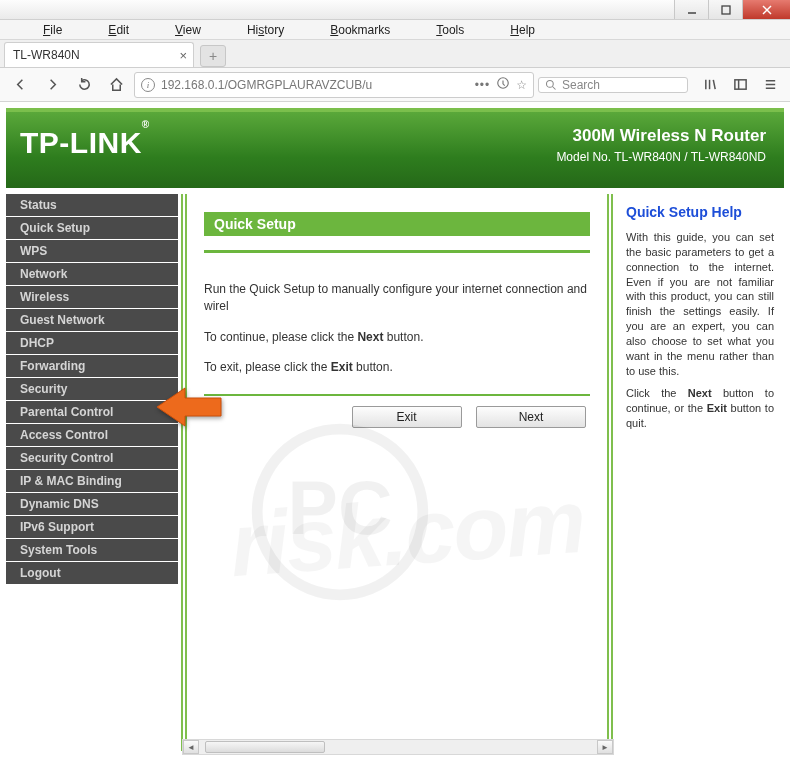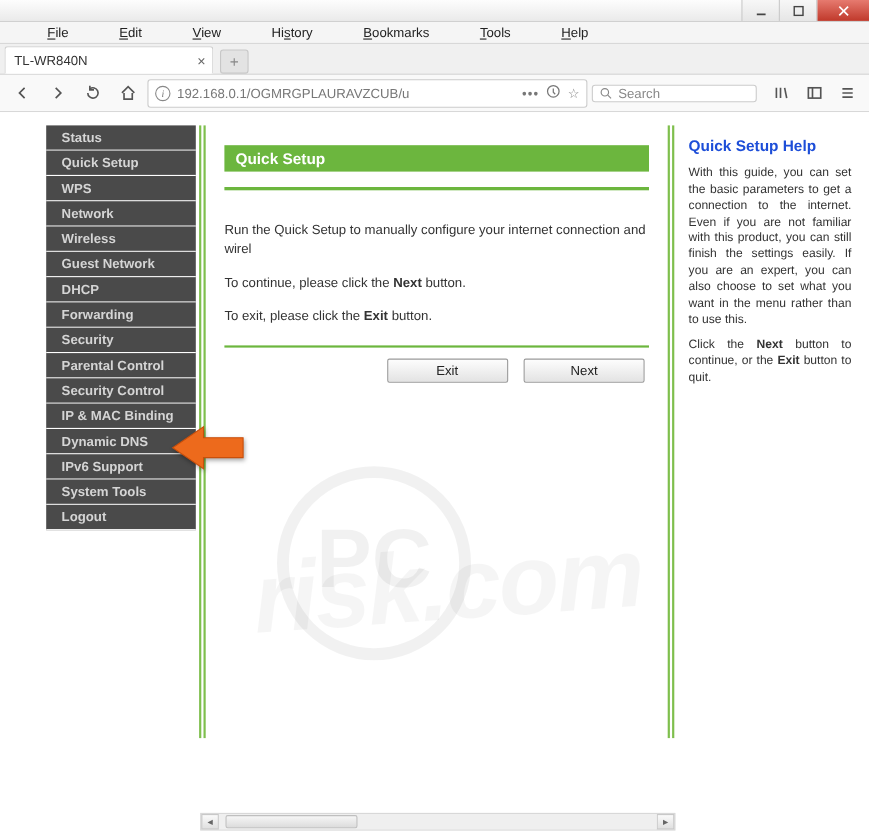--- a/index.html
+++ b/index.html
@@ -35,21 +35,21 @@
 
 .banner { height: 80px; background: linear-gradient(#5aa83a,#2e7d1e 60%,#256818); position: relative; color: #fff; border-top: 4px solid #7bbf4c; }
 .banner .logo { position: absolute; left: 14px; top: 14px; font-family: Arial Black, Arial, sans-serif; font-size: 30px; font-weight: 900; letter-spacing: 0.5px; }
 .banner .logo sup { font-size: 10px; top: -14px; position: relative; }
 .banner .ptitle { position: absolute; right: 18px; top: 14px; font-size: 17px; font-weight: bold; text-align: right; }
 .banner .pmodel { position: absolute; right: 18px; top: 38px; font-size: 12px; text-align: right; }
 
 .layout { display: flex; height: calc(100% - 80px); background: #fff; }
 
 .sidebar { width: 172px; background: #fff; padding-top: 6px; }
-.navitem { height: 23px; background: #4a4a4a; color: #d5d5d5; font-size: 12px; font-weight: bold; display: flex; align-items: center; padding-left: 14px; border-bottom: 1px solid #fff; cursor: pointer; margin-left: 36px; }
+.navitem { height: 23px; background: #4a4a4a; color: #d5d5d5; font-size: 12px; font-weight: bold; display: flex; align-items: center; padding-left: 14px; border-bottom: 1px solid #fff; cursor: pointer; }
 
 .vdiv { width: 6px; background: #fff; border-left: 2px solid #7fbf4d; border-right: 2px solid #7fbf4d; margin: 6px 3px 0 3px; }
 
 .main { flex: 1; padding: 24px 14px 0 14px; overflow: hidden; position: relative; }
 .main h2 { background: #6cb63e; color: #fff; font-size: 14px; padding: 4px 10px; font-weight: bold; }
 .hr-green { height: 3px; background: #6cb63e; margin: 14px 0 28px 0; }
 .bodytext { font-size: 12px; color: #333; line-height: 1.4; }
 .bodytext p { margin-bottom: 14px; }
 .btnrow { text-align: right; margin-top: 18px; padding-right: 4px; border-top: 2px solid #6cb63e; padding-top: 10px; }
 .btn { display: inline-block; min-width: 110px; height: 22px; border: 1px solid #9a9a9a; background: linear-gradient(#fdfdfd,#e3e3e3); font-size: 12px; color: #222; border-radius: 2px; cursor: pointer; margin-left: 10px; }
@@ -170,20 +170,25 @@
           <line x1="3" y1="4" x2="13" y2="4"></line>
           <line x1="3" y1="8" x2="13" y2="8"></line>
           <line x1="3" y1="12" x2="13" y2="12"></line>
         </svg>
       </div>
   </div>
 </div>
 
 <div class="page">
 
+  <div class="banner">
+    <div class="logo"><span>TP-LINK</span><sup>®</sup></div>
+    <div class="ptitle">300M Wireless N Router</div>
+    <div class="pmodel">Model No. TL-WR840N / TL-WR840ND</div>
+  </div>
 
   <div class="layout">
     <div class="sidebar">
       <div class="navitem">
           <span>Status</span>
         </div>
       <div class="navitem">
           <span>Quick Setup</span>
         </div>
       <div class="navitem">
@@ -202,20 +207,23 @@
           <span>DHCP</span>
         </div>
       <div class="navitem">
           <span>Forwarding</span>
         </div>
       <div class="navitem">
           <span>Security</span>
         </div>
       <div class="navitem">
           <span>Parental Control</span>
+        </div>
+      <div class="navitem">
+          <span>Access Control</span>
         </div>
       <div class="navitem">
           <span>Security Control</span>
         </div>
       <div class="navitem">
           <span>IP &amp; MAC Binding</span>
         </div>
       <div class="navitem">
           <span>Dynamic DNS</span>
         </div>

